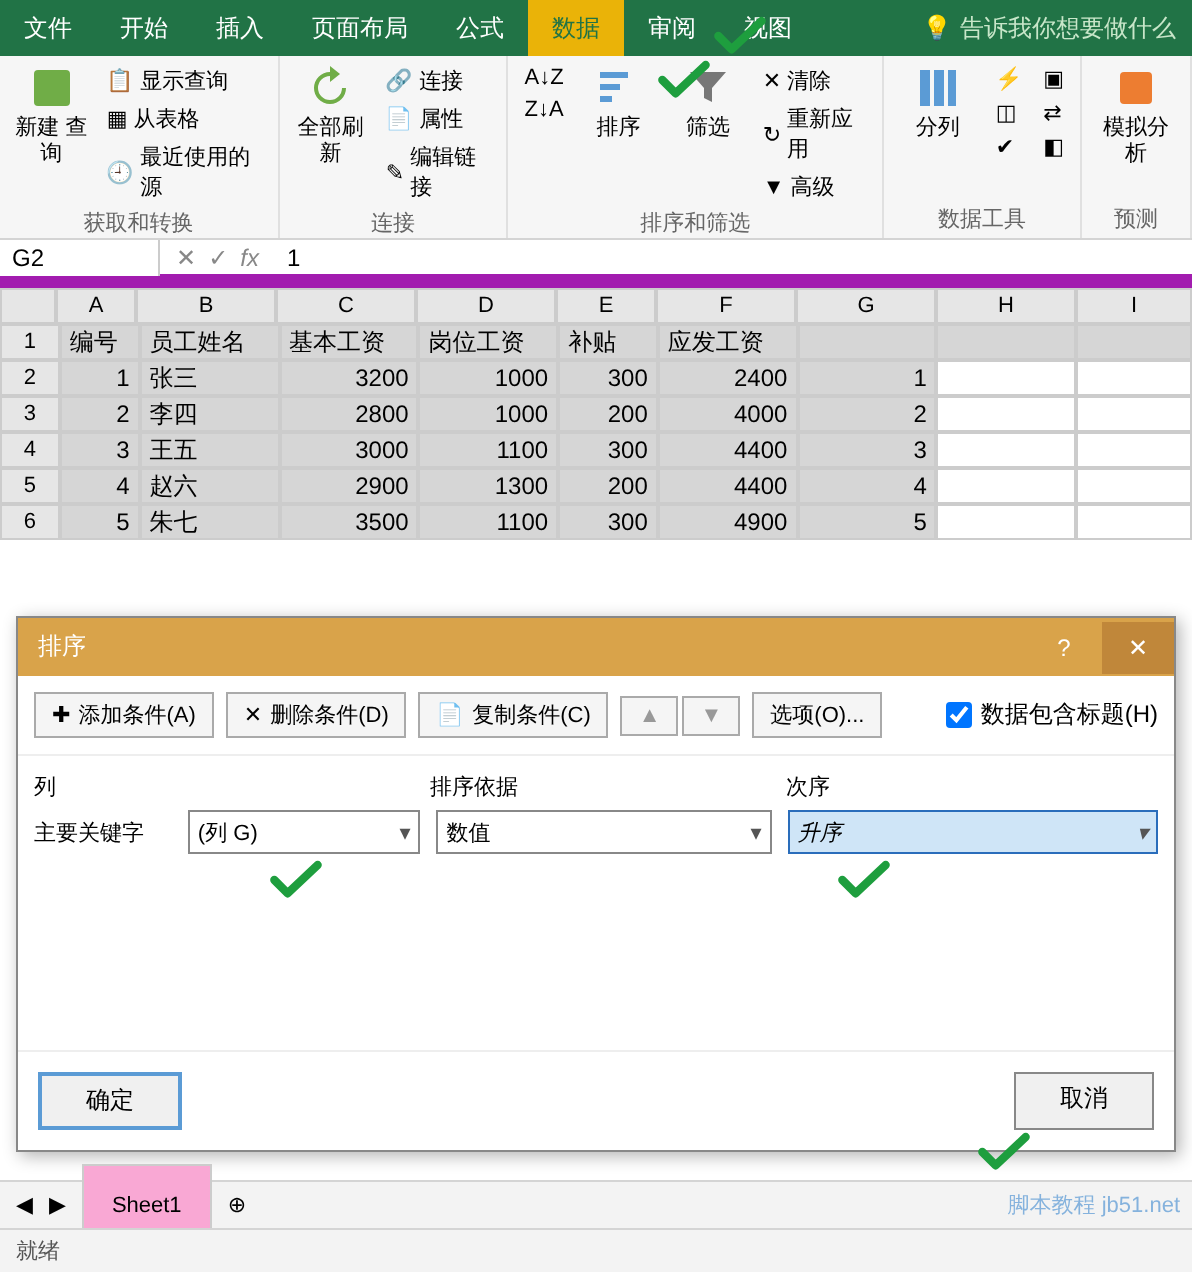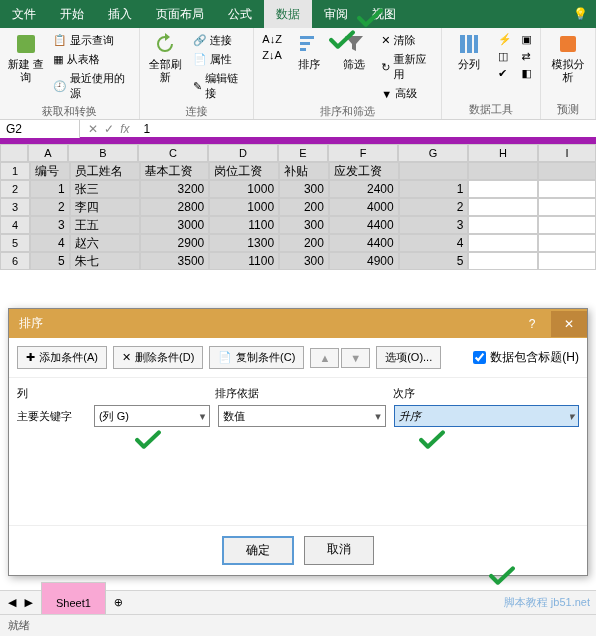--- a/index.html
+++ b/index.html
@@ -1,21 +1,21 @@
 <!DOCTYPE html>
 <html><head>
 <meta charset="utf-8">
 <style>
 * { box-sizing: border-box; margin: 0; padding: 0; font-family: "Microsoft YaHei", sans-serif; }
 body { width: 596px; height: 636px; background: #fff; font-size: 12px; overflow: hidden; position: relative; }
 
 
 .tabs { background: #217346; display: flex; height: 28px; color: #fff; align-items: stretch; }
 .tab { padding: 6px 12px; cursor: pointer; }
-.tab.active { background: #e5e5e5; color: #217346; position: relative; }
+.tab.active { background: #eab308; color: #217346; position: relative; }
 .tell-me { margin-left: auto; padding: 6px 8px; display: flex; align-items: center; gap: 4px; color: #c8e6c9; }
 
 
 .ribbon { background: #f6f6f6; border-bottom: 1px solid #d4d4d4; height: 92px; display: flex; }
 .group { border-right: 1px solid #e0e0e0; padding: 4px 6px 2px; display: flex; flex-direction: column; justify-content: space-between; }
 .group-label { text-align: center; font-size: 11px; color: #666; padding-top: 2px; }
 .group-body { display: flex; gap: 6px; align-items: flex-start; }
 .big-btn { display: flex; flex-direction: column; align-items: center; width: 42px; gap: 2px; font-size: 11px; text-align: center; line-height: 1.2; }
 .icon-box { width: 24px; height: 24px; display: flex; align-items: center; justify-content: center; }
 .mini-col { display: flex; flex-direction: column; gap: 2px; font-size: 11px; }
@@ -55,21 +55,21 @@
 .dlg-hdrs { display: flex; gap: 8px; font-size: 11px; margin-bottom: 4px; }
 .dlg-hdrs > div:nth-child(1){ width: 190px; }
 .dlg-hdrs > div:nth-child(2){ width: 170px; }
 .dlg-hdrs > div:nth-child(3){ width: 180px; }
 .dlg-row { display: flex; gap: 8px; align-items: center; }
 .dlg-row .lbl { width: 70px; font-size: 11px; }
 .combo { border: 1px solid #888; height: 22px; display: flex; align-items: center; justify-content: space-between; padding: 0 4px; font-size: 11px; background: #fff; }
 .combo.active { background: #cfe5f7; border-color: #2a6dbb; font-style: italic; }
 .combo .arr { color: #555; }
 .dlg-space { height: 90px; }
-.dlg-btns { display: flex; justify-content: center; gap: 10px; padding: 10px; border-top: 1px solid #eee; }
+.dlg-btns { display: flex; justify-content: space-between; gap: 10px; padding: 10px; border-top: 1px solid #eee; }
 .dbtn { border: 1px solid #888; padding: 4px 22px; background: #f0f0f0; }
 .dbtn.primary { border: 2px solid #5b9bd5; }
 
 
 .status { position: absolute; bottom: 0; left: 0; right: 0; height: 22px; background: #f3f3f3; border-top: 1px solid #d4d4d4; display: flex; align-items: center; padding: 0 8px; font-size: 11px; color: #555; }
 .tabs-sheet { position: absolute; bottom: 22px; left: 0; right: 0; height: 24px; background: #f3f3f3; border-top: 1px solid #d4d4d4; display: flex; align-items: center; padding: 0 8px; gap: 8px; font-size: 11px; }
 .sheet-tab { background: #f9a8d4; border: 1px solid #ccc; border-bottom: none; padding: 14px 14px; }
 .watermark { position: absolute; right: 6px; bottom: 26px; font-size: 11px; color: #6aa3d8; opacity: 0.8; }
 
 
@@ -85,20 +85,21 @@
   <div class="tab">文件</div>
   <div class="tab">开始</div>
   <div class="tab">插入</div>
   <div class="tab">页面布局</div>
   <div class="tab">公式</div>
   <div class="tab active">数据</div>
   <div class="tab">审阅</div>
   <div class="tab">视图</div>
   <div class="tell-me">
     <span>💡</span>
+    <span>告诉我你想要做什么</span>
   </div>
 </div>
 
 <div class="ribbon">
   <div class="group">
     <div class="group-body">
       <div class="big-btn">
         <div class="icon-box">
             <svg viewBox="0 0 24 24">
               <rect x="3" y="3" width="18" height="18" fill="#70ad47" rx="2"></rect>

